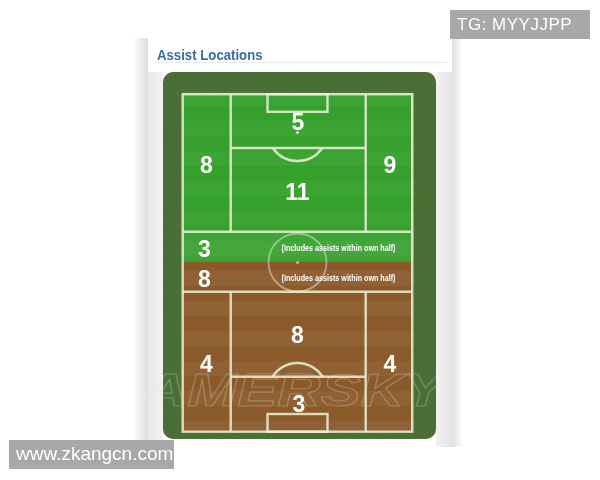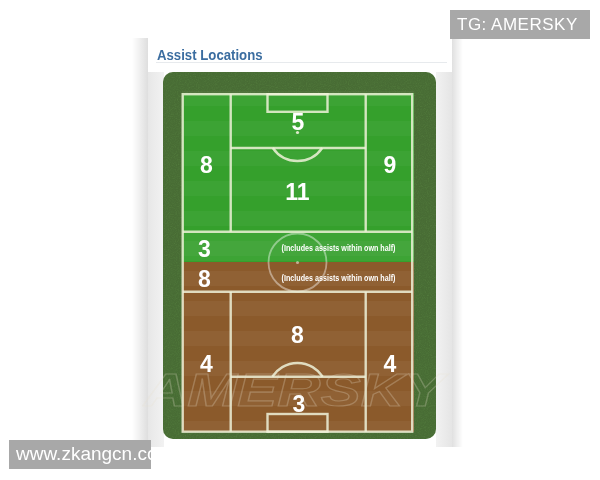--- a/index.html
+++ b/index.html
@@ -122,15 +122,15 @@
 
       <text x="175.5" y="209" textLength="114" lengthAdjust="spacingAndGlyphs">(Includes assists within own half)</text>
     </g>
   </g>
 </svg>
 
 <svg class="abs" style="left:142px;top:360px;" width="320" height="58" viewBox="0 0 320 58">
   <text x="2" y="46" textLength="300" lengthAdjust="spacingAndGlyphs" font-size="46" font-weight="bold" font-style="italic" fill="none" stroke="#e8e2d0" stroke-opacity="0.27" stroke-width="1.1">AMERSKY</text>
 </svg>
 
-<div class="abs" style="left:450px;top:10px;width:140px;height:29px;background:#a8a8a8;color:#ffffff;font-size:17px;letter-spacing:0.5px;line-height:29px;padding-left:7px;box-sizing:border-box;filter:blur(0.3px);">TG: AMERSKY</div>
+<div class="abs" style="left:450px;top:10px;width:140px;height:29px;background:#a8a8a8;color:#ffffff;font-size:17px;letter-spacing:0.5px;line-height:29px;padding-left:7px;box-sizing:border-box;filter:blur(0.3px);">TG: MYYJJPP</div>
 
-<div class="abs" style="left:9px;top:440px;width:142px;height:29px;background:#a8a8a8;color:#ffffff;font-size:19px;line-height:28px;padding-left:7px;box-sizing:border-box;filter:blur(0.3px);">www.zkangcn.com</div>
+<div class="abs" style="left:9px;top:440px;width:165px;height:29px;background:#a8a8a8;color:#ffffff;font-size:19px;line-height:28px;padding-left:7px;box-sizing:border-box;filter:blur(0.3px);">www.zkangcn.com</div>
 
 </body></html>

